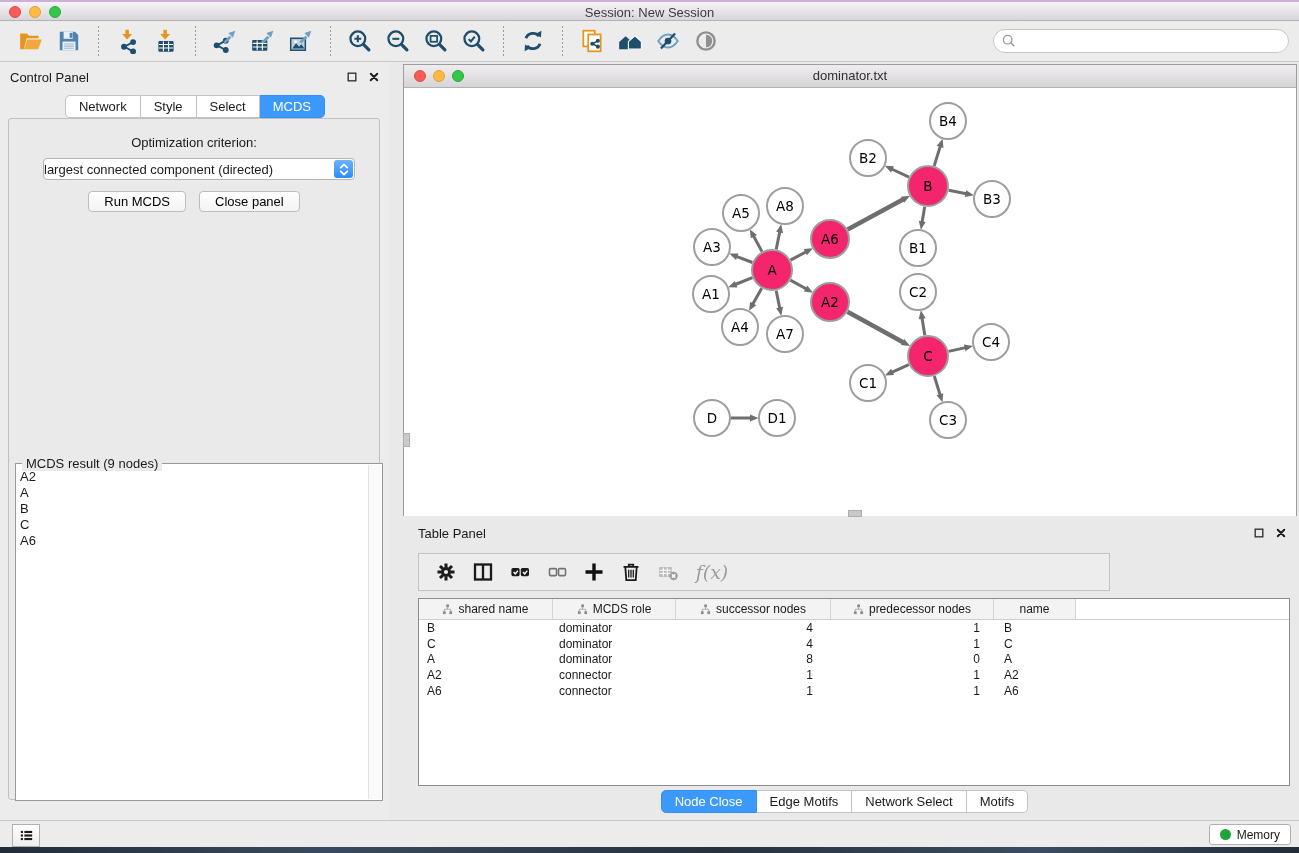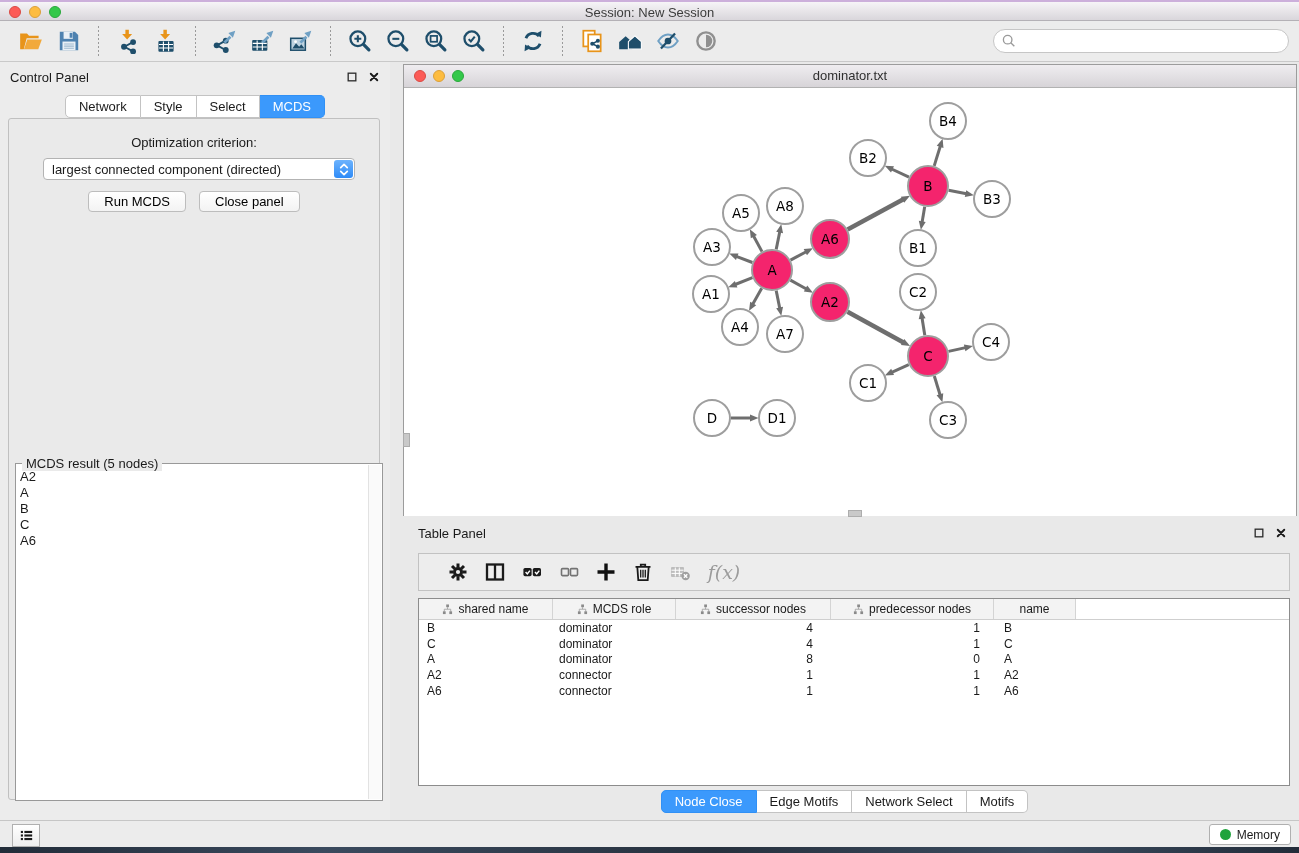--- a/index.html
+++ b/index.html
@@ -36,21 +36,21 @@
   .panel-icons svg{width:12px;height:12px;}
   .cp-tabs{position:absolute;top:33px;left:0;right:0;display:flex;justify-content:center;}
   .seg-tab{font-size:13px;padding:3px 13px;background:#fff;border:1px solid #c3c3c3;border-left:none;cursor:default;}
   .seg-tab:first-child{border-left:1px solid #c3c3c3;border-radius:5px 0 0 5px;}
   .seg-tab:last-child{border-radius:0 5px 5px 0;}
   .seg-tab.active{background:#3b99fc;border-color:#3090f5;color:#fff;}
   .cp-content{position:absolute;top:56px;left:8px;width:372px;height:682px;background:#eaeaea;
     border:1px solid #c0c0c0;border-radius:3px;box-sizing:border-box;}
   .opt-label{position:absolute;top:16px;left:0;width:100%;text-align:center;font-size:13px;}
   .dropdown{position:absolute;top:39px;left:34px;width:312px;height:22px;background:#fff;border:1px solid #b3b3b3;
-    border-radius:4px;font-size:13px;display:flex;align-items:center;padding-left:8px;box-sizing:border-box;}
+    border-radius:4px;font-size:13px;display:flex;align-items:center;padding-left:0;box-sizing:border-box;}
   .dropdown-stepper{position:absolute;right:1px;top:1px;width:19px;height:18px;border-radius:3px;
     background:linear-gradient(#6db3fd,#2e8bf7);display:flex;align-items:center;justify-content:center;}
   .dropdown-stepper svg{width:12px;height:15px;}
   .cp-buttons{position:absolute;top:72px;left:0;width:100%;display:flex;justify-content:center;gap:13px;}
   .btn{font-size:13px;background:linear-gradient(#ffffff,#f3f3f3);border:1px solid #bdbdbd;border-radius:4px;
     padding:2px 15px;height:21px;box-sizing:border-box;cursor:default;}
   .result-box{position:absolute;left:6px;top:344px;width:366px;height:336px;background:#fff;border:1px solid #999;}
   .result-legend{position:absolute;top:-8px;left:6px;background:#eaeaea;padding:0 4px;font-size:13px;}
   .result-list{position:absolute;top:5px;left:4px;right:16px;bottom:2px;font-size:13px;line-height:16px;overflow:hidden;}
   .result-item{white-space:nowrap;}
@@ -64,22 +64,22 @@
   .nw-traffic{position:absolute;left:10px;top:5px;display:flex;gap:7px;}
   .nw-canvas{position:relative;width:892px;height:428px;background:#fff;}
   .tick-left{position:absolute;left:-1px;top:368px;width:5px;height:12px;background:#c9c9c9;border:1px solid #adadad;}
   .tick-bottom{position:absolute;left:444px;bottom:-2px;width:12px;height:5px;background:#c9c9c9;border:1px solid #adadad;}
 
   
   .table-panel{position:absolute;left:390px;top:520px;width:909px;height:300px;background:#e9e9e9;}
   .tp-title{position:absolute;top:6px;left:28px;font-size:13px;}
   .tp-icons{position:absolute;top:7px;right:12px;display:flex;gap:10px;}
   .tp-icons svg{width:12px;height:12px;}
-  .tp-toolbar{position:absolute;left:28px;top:33px;width:872px;height:38px;background:#ededed;border:1px solid #c2c2c2;
-    display:flex;align-items:center;padding-left:24px;box-sizing:border-box;gap:8px;}
+  .tp-toolbar{position:absolute;left:28px;top:33px;width:692px;height:38px;background:#ededed;border:1px solid #c2c2c2;
+    display:flex;align-items:center;padding-left:12px;box-sizing:border-box;gap:8px;}
   .tb2-btn{width:29px;height:30px;display:inline-flex;align-items:center;justify-content:center;cursor:default;}
   .tb2-btn svg{width:24px;height:24px;}
   .tb2-btn.fx{width:44px;font:italic 19px "DejaVu Serif",serif;color:#9b9b9b;}
   .tp-table{position:absolute;left:28px;top:78px;width:872px;height:188px;background:#fff;border:1px solid #8c8c8c;
     box-sizing:border-box;overflow:hidden;}
   .t-header{display:flex;height:20px;border-bottom:1px solid #cfcfcf;font-size:12px;}
   .t-hcell{display:flex;align-items:center;justify-content:center;gap:5px;border-right:1px solid #d4d4d4;
     box-sizing:border-box;background:#f3f3f3;cursor:default;}
   .t-hcell svg{width:11px;height:11px;}
   .t-row{display:flex;height:15.8px;font-size:12px;align-items:center;cursor:default;}
@@ -286,21 +286,21 @@
           <svg viewBox="0 0 12 16">
               <path d="M2.5 6L6 2.5 9.5 6M2.5 10L6 13.5 9.5 10" fill="none" stroke="#fff" stroke-width="1.8" stroke-linecap="round" stroke-linejoin="round"></path>
             </svg>
         </span>
       </div>
       <div class="cp-buttons">
         <button class="btn">Run MCDS</button>
         <button class="btn">Close panel</button>
       </div>
       <div class="result-box">
-        <span class="result-legend">MCDS result (5 nodes)</span>
+        <span class="result-legend">MCDS result (9 nodes)</span>
         <div class="result-list" id="result-list">
             <div class="result-item">A2</div>
             <div class="result-item">A</div>
             <div class="result-item">B</div>
             <div class="result-item">C</div>
             <div class="result-item">A6</div>
           </div>
         <div class="result-scrollbar"></div>
       </div>
     </div>

